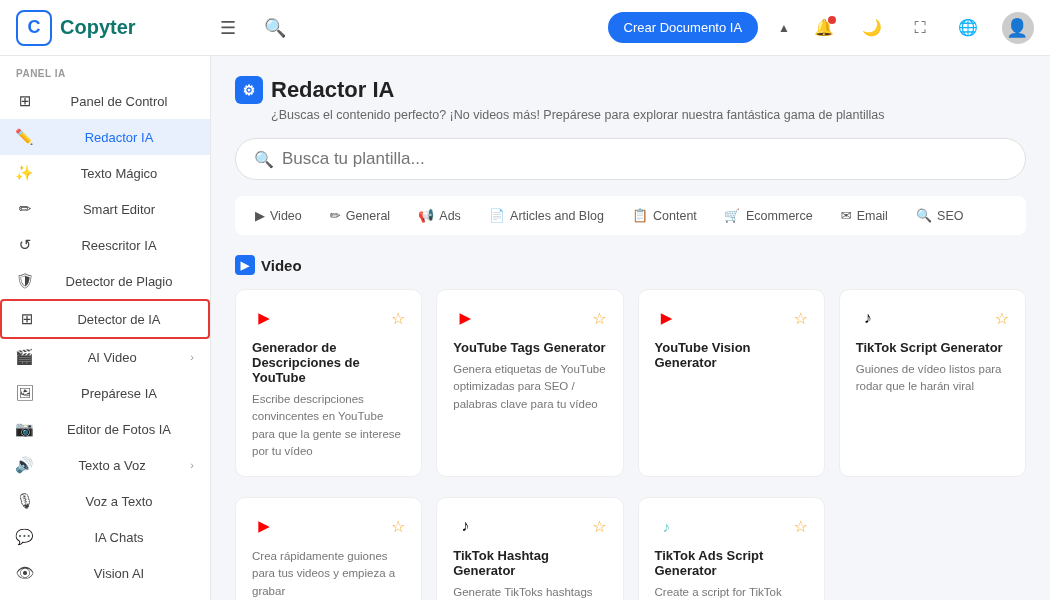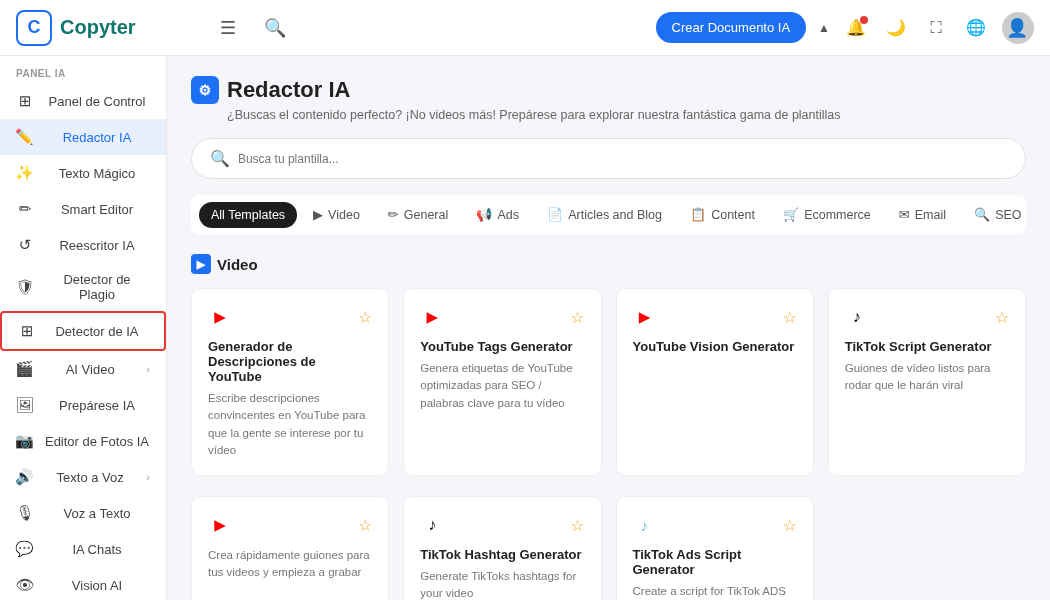--- a/index.html
+++ b/index.html
@@ -56,21 +56,21 @@
       display: flex;
       align-items: center;
       justify-content: center;
       cursor: pointer;
       color: #555;
       font-size: 18px;
     }
     .header-right {
       display: flex;
       align-items: center;
-      gap: 12px;
+      gap: 20px;
       margin-left: auto;
     }
     .crear-doc-btn {
       background: #1d6ff3;
       color: #fff;
       border: none;
       border-radius: 20px;
       padding: 8px 16px;
       font-size: 13px;
       cursor: pointer;
@@ -111,21 +111,21 @@
 
     
     .layout {
       display: flex;
       margin-top: 56px;
       height: calc(600px - 56px);
     }
 
     
     .sidebar {
-      width: 167px;
+      width: 211px;
       background: #fff;
       border-right: 1px solid #e8e8e8;
       overflow-y: auto;
       flex-shrink: 0;
       padding-bottom: 16px;
     }
     .sidebar-section-label {
       font-size: 10px;
       font-weight: 600;
       color: #999;
@@ -216,21 +216,21 @@
       border-radius: 24px;
       display: flex;
       align-items: center;
       padding: 10px 18px;
       margin-bottom: 16px;
       gap: 8px;
     }
     .search-bar input {
       border: none;
       outline: none;
-      font-size: 12px;
+      font-size: 17px;
       color: #ec4899;
       background: transparent;
       flex: 1;
     }
 
     
     .tabs-bar {
       display: flex;
       align-items: center;
       gap: 4px;
@@ -440,23 +440,20 @@
         <div class="page-subtitle">¿Buscas el contenido perfecto? ¡No videos más! Prepárese para explorar nuestra fantástica gama de plantillas</div>
       </div>
     </div>
 
     <div class="search-bar">
       <span>🔍</span>
       <input type="text" placeholder="Busca tu plantilla..." style="">
     </div>
 
     <div class="tabs-bar" id="tabs-container">
-        <div class="tab-item active">
-          <span>All Templates</span>
-        </div>
         <div class="tab-item">
           <span class="tab-icon">▶</span>
           <span>Video</span>
         </div>
         <div class="tab-item">
           <span class="tab-icon">✏</span>
           <span>General</span>
         </div>
         <div class="tab-item">
           <span class="tab-icon">📢</span>

